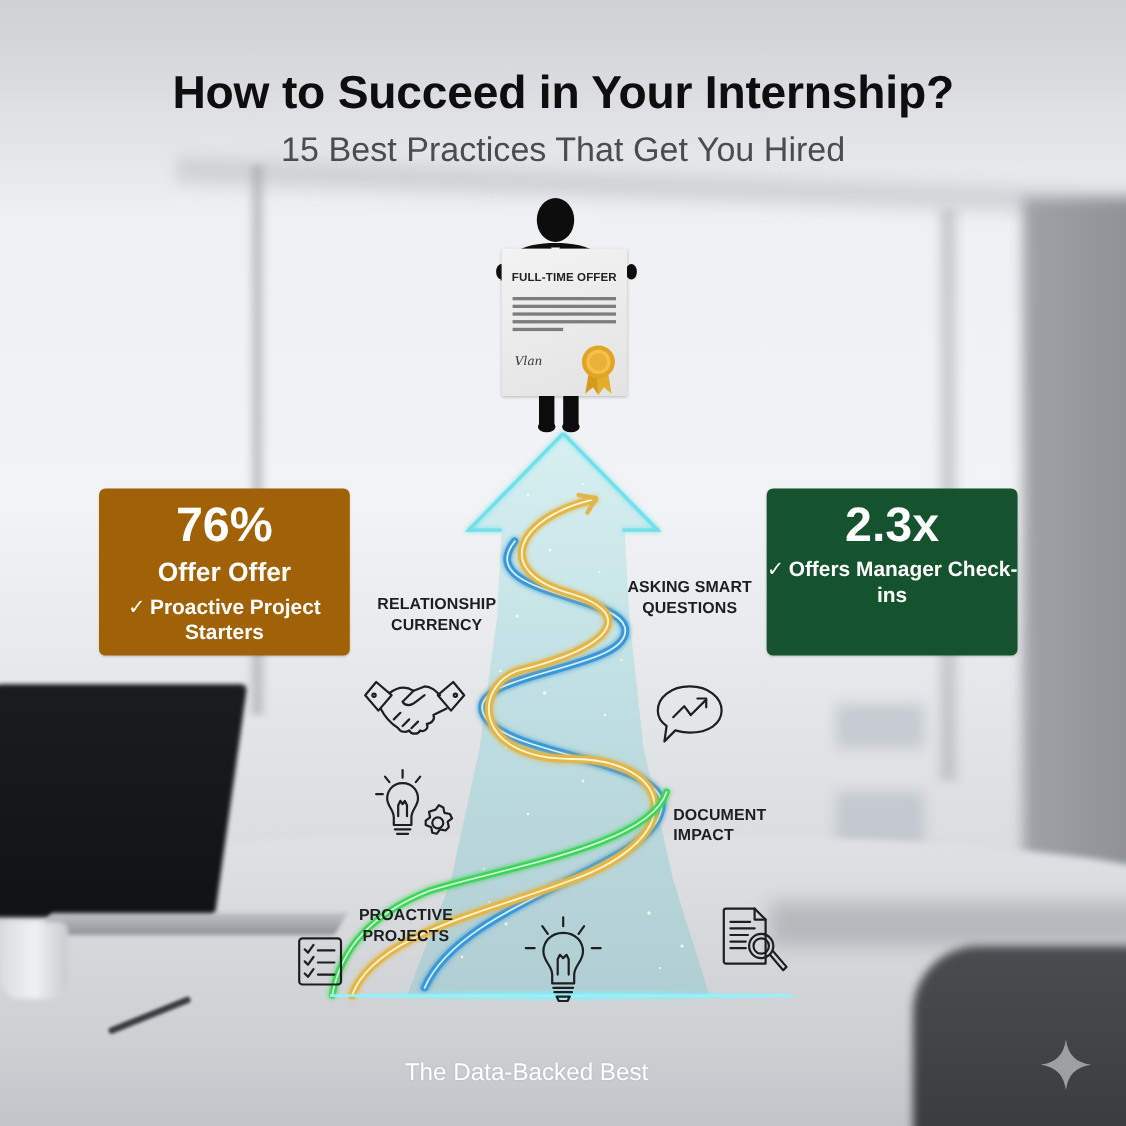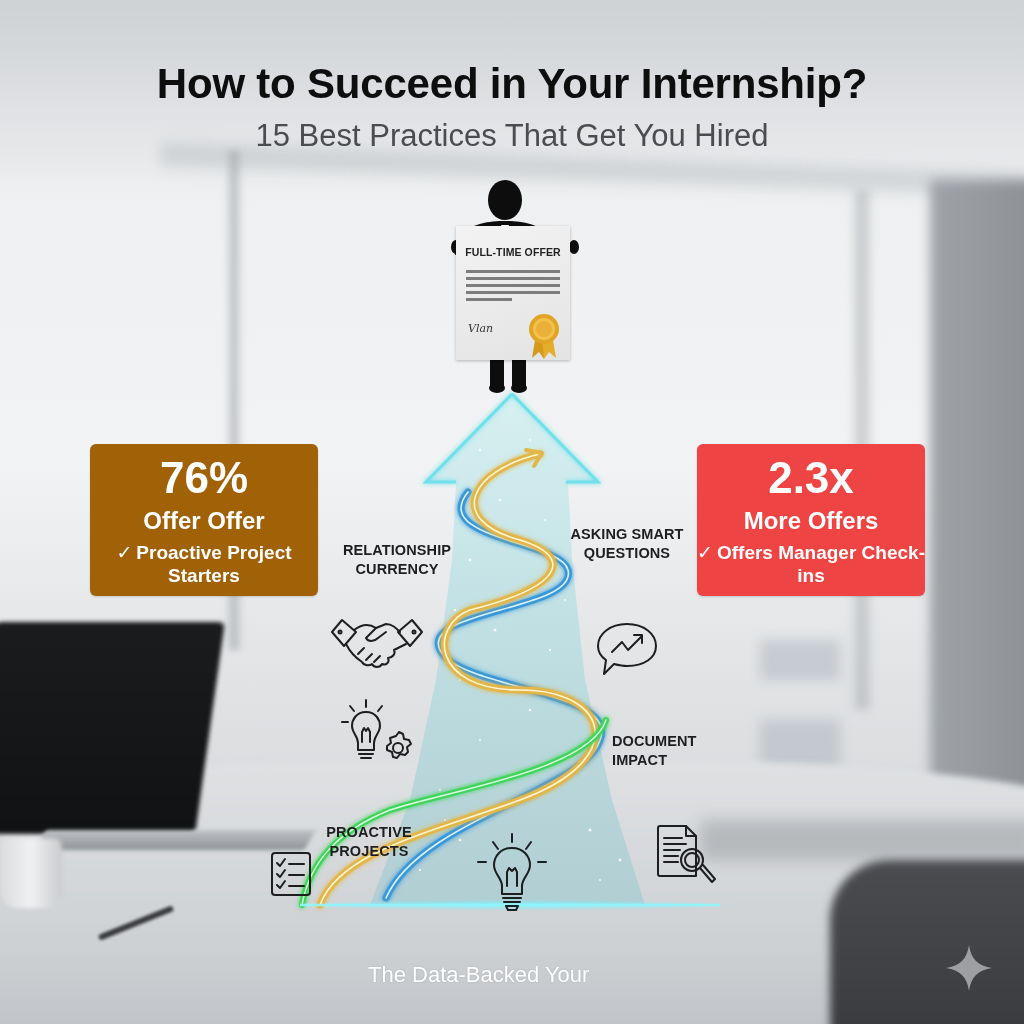--- a/index.html
+++ b/index.html
@@ -119,21 +119,21 @@
       font-style: italic; font-size: 11px; color: #333;
     }
     .seal { position: absolute; left: 70px; top: 86px; width: 36px; height: 48px; }
 
     
     .stat-card {
       position: absolute; border-radius: 6px; color: #fff; text-align: center;
       box-shadow: 0 1px 2px rgba(0,0,0,0.15);
     }
     .stat-blue { left: 90px; top: 444px; width: 228px; height: 152px; background: #a16207; }
-    .stat-green { left: 697px; top: 444px; width: 228px; height: 152px; background: #ef4444; }
+    .stat-green { left: 697px; top: 444px; width: 228px; height: 152px; background: #14532d; }
     .stat-value { font-size: 44px; font-weight: 700; line-height: 1; margin-top: 12px; }
     .stat-label { font-size: 24px; font-weight: 700; margin-top: 8px; line-height: 1.1; }
     .stat-note { font-size: 19px; font-weight: 700; margin-top: 8px; line-height: 1.2; padding: 0 0; }
     .stat-note .check { font-weight: 400; margin-right: 4px; }
 
     
     .lbl {
       position: absolute; font-size: 14.5px; font-weight: 700; color: #1d1e20;
       text-align: center; line-height: 1.3; letter-spacing: 0.1px;
     }
@@ -275,21 +275,20 @@
 <div class="stat-card stat-blue">
   <div class="stat-value">76%</div>
   <div class="stat-label">Offer Offer</div>
   <div class="stat-note">
     <span class="check">✓</span><span>Proactive Project Starters</span>
   </div>
 </div>
 
 <div class="stat-card stat-green">
   <div class="stat-value">2.3x</div>
-  <div class="stat-label">More Offers</div>
   <div class="stat-note">
     <span class="check">✓</span><span>Offers Manager Check-ins</span>
   </div>
 </div>
 
 <div class="lbl lbl-rel">
   <div>RELATIONSHIP</div>
   <div>CURRENCY</div>
 </div>
 <div class="lbl lbl-ask">
@@ -376,16 +375,16 @@
     <line x1="8" y1="20" x2="30" y2="20"></line>
     <line x1="8" y1="26" x2="24" y2="26"></line>
     <line x1="8" y1="32" x2="22" y2="32"></line>
     <line x1="8" y1="38" x2="22" y2="38"></line>
     <circle cx="36" cy="36" r="11"></circle>
     <circle cx="36" cy="36" r="7"></circle>
     <path d="M44,44 L56,58 L59,55 L47,41"></path>
   </g>
 </svg>
 
-<div class="footer">The Data-Backed Your</div>
+<div class="footer">The Data-Backed Best</div>
 <svg class="sparkle" viewBox="0 0 50 50">
   <path d="M25,2 C27,16 34,23 48,25 C34,27 27,34 25,48 C23,34 16,27 2,25 C16,23 23,16 25,2 Z" fill="#9e9fa2"></path>
 </svg>
 
 </body></html>

